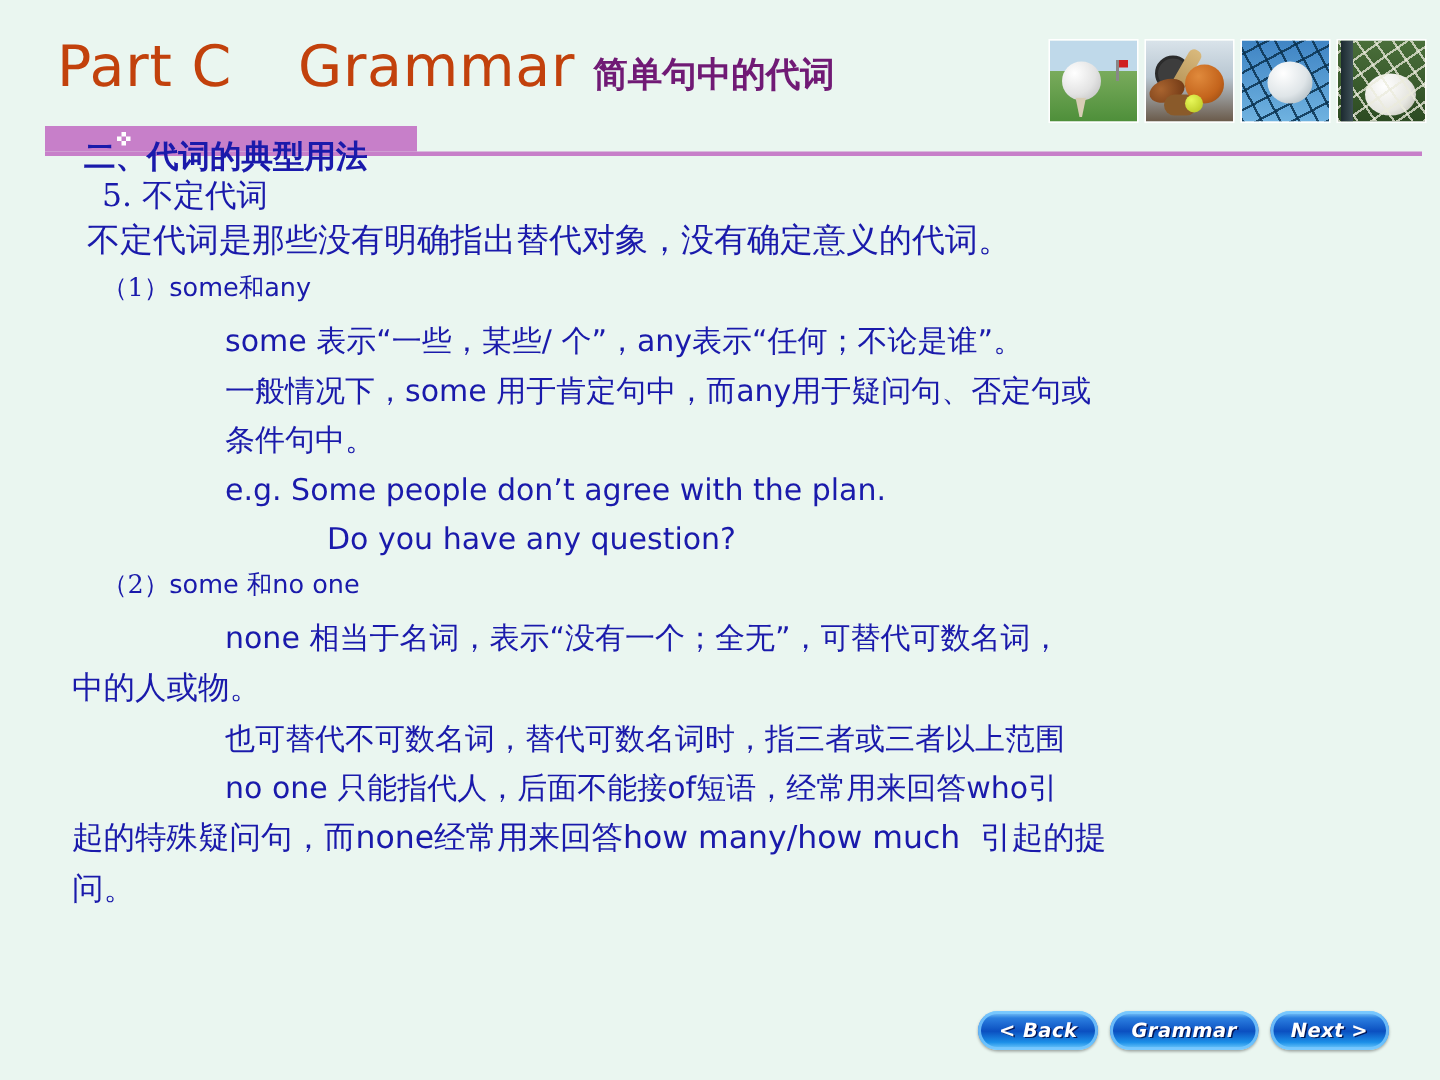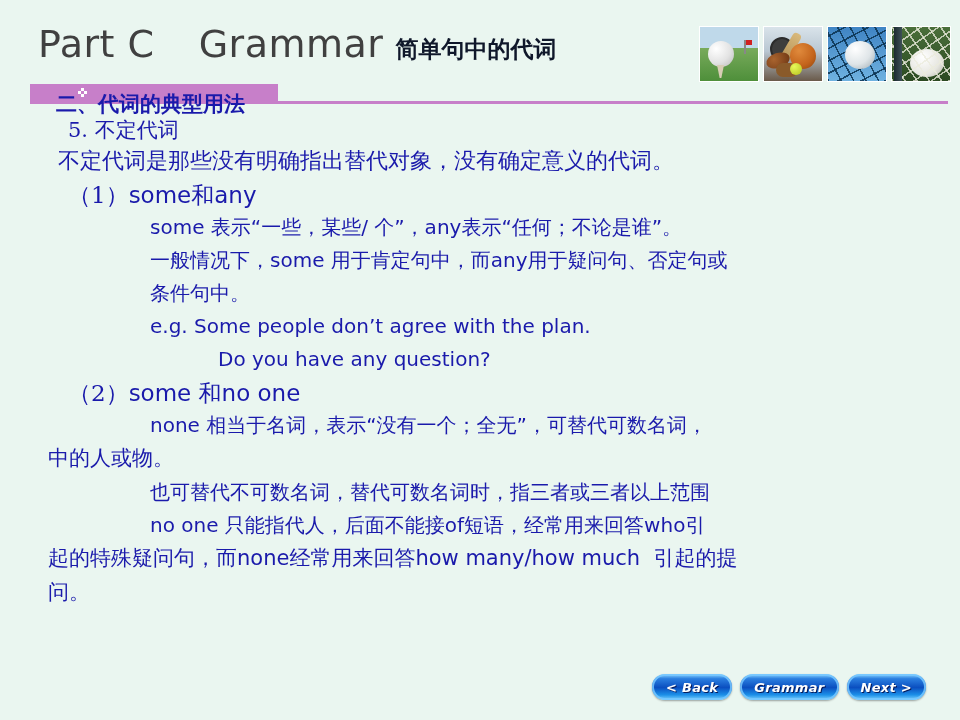--- a/index.html
+++ b/index.html
@@ -24,31 +24,31 @@
     position: absolute;
     left: 38px;
     top: 22px;
     display: flex;
     align-items: baseline;
     white-space: nowrap;
   }
   .title-main {
     font-family: "DejaVu Sans", sans-serif;
     font-size: 38px;
-    color: #404040;
+    color: #c2410c;
     letter-spacing: 0.5px;
   }
   .title-gap {
     display: inline-block;
     width: 44px;
   }
   .title-sub {
     font-family: "DejaVu Serif", serif;
     font-size: 23px;
-    color: #0f172a;
+    color: #701a75;
     margin-left: 12px;
     font-weight: 600;
   }
 
   .header-images {
     position: absolute;
     right: 9px;
     top: 26px;
     display: flex;
     gap: 4px;
@@ -198,21 +198,21 @@
     font-size: 21px;
     padding-left: 68px;
     height: 30px;
   }
   .l-p {
     font-size: 22px;
     padding-left: 58px;
     height: 34px;
   }
   .l-i1 {
-    font-size: 23px;
+    font-size: 17px;
     padding-left: 68px;
     height: 33px;
   }
   .l-i2 {
     font-size: 20px;
     padding-left: 150px;
     height: 33px;
   }
   .l-i3 {
     font-size: 20px;

